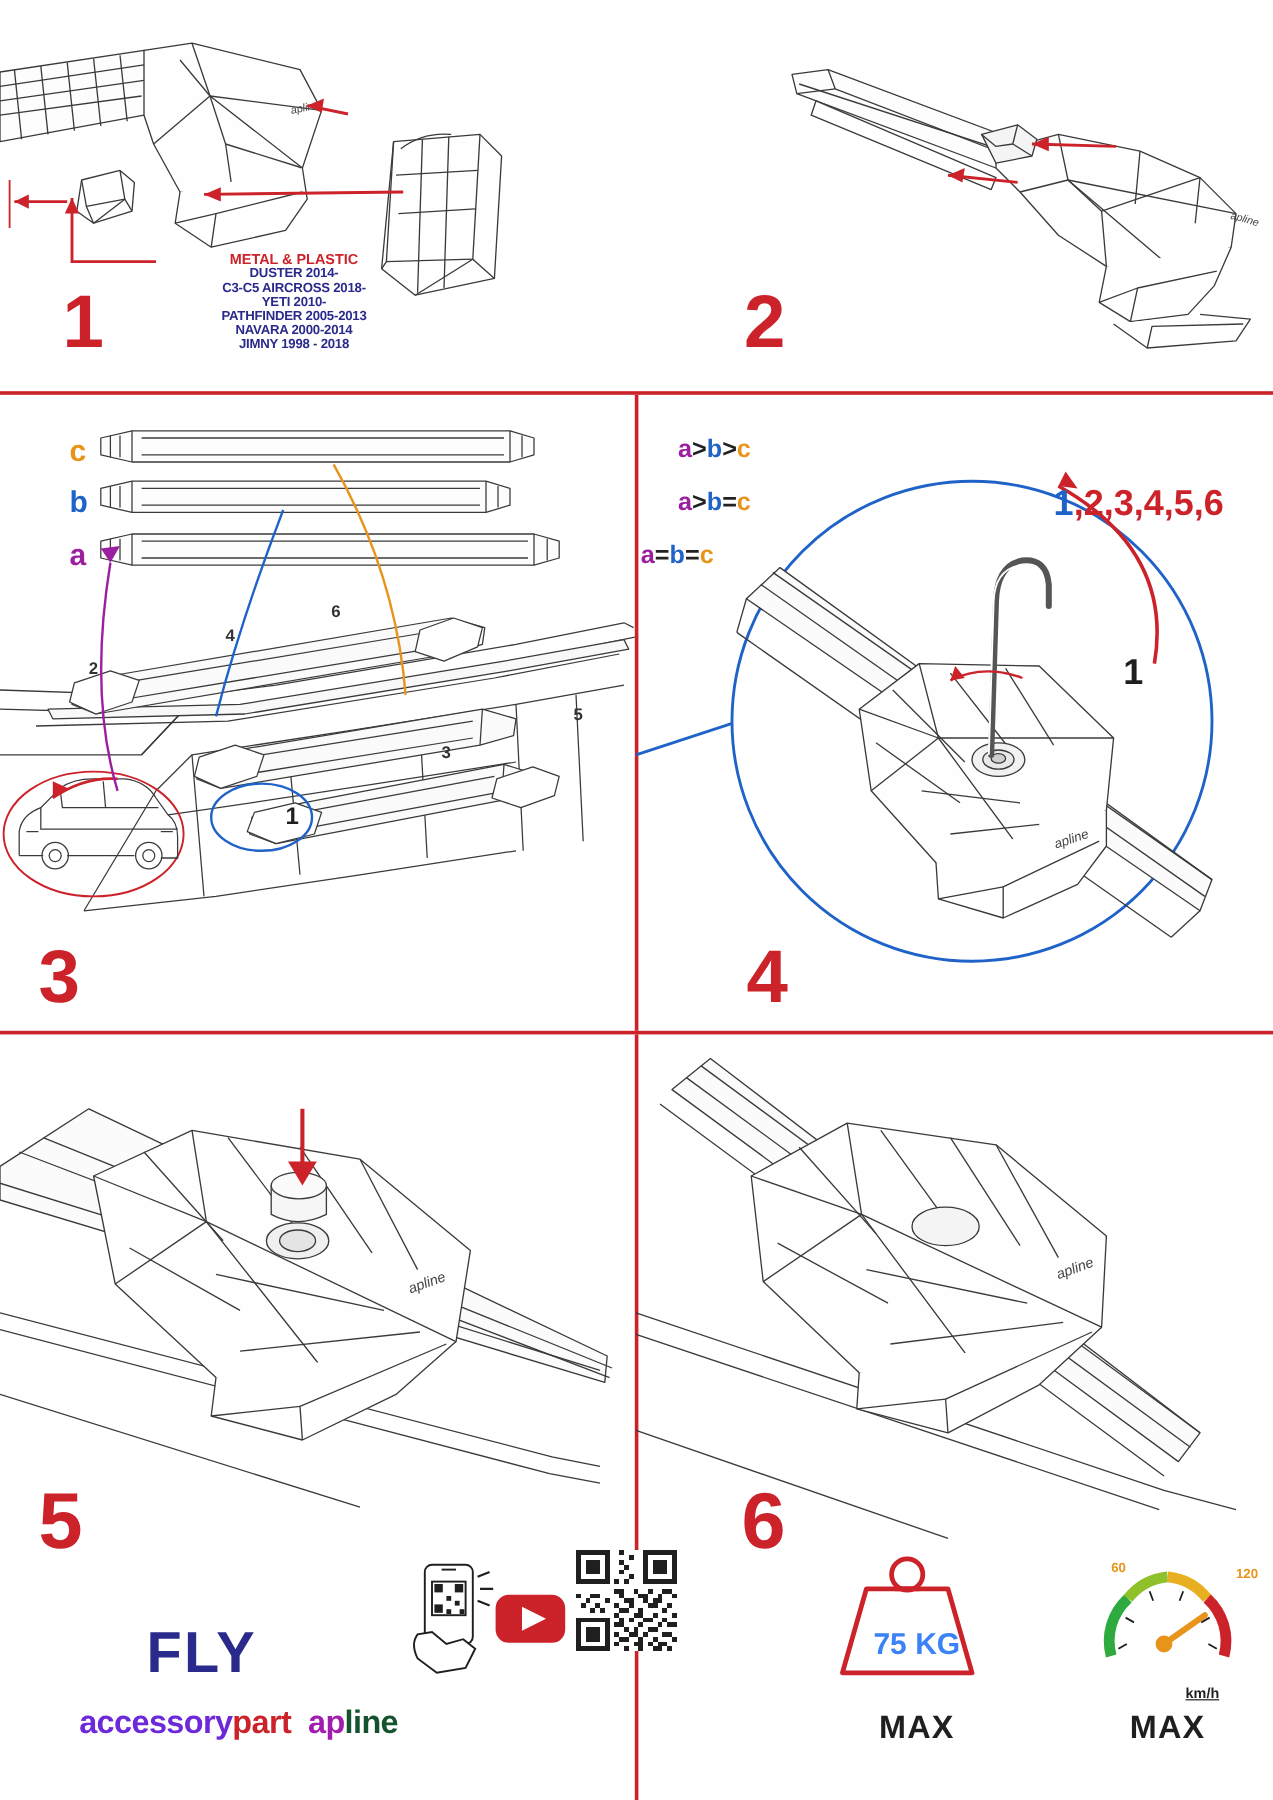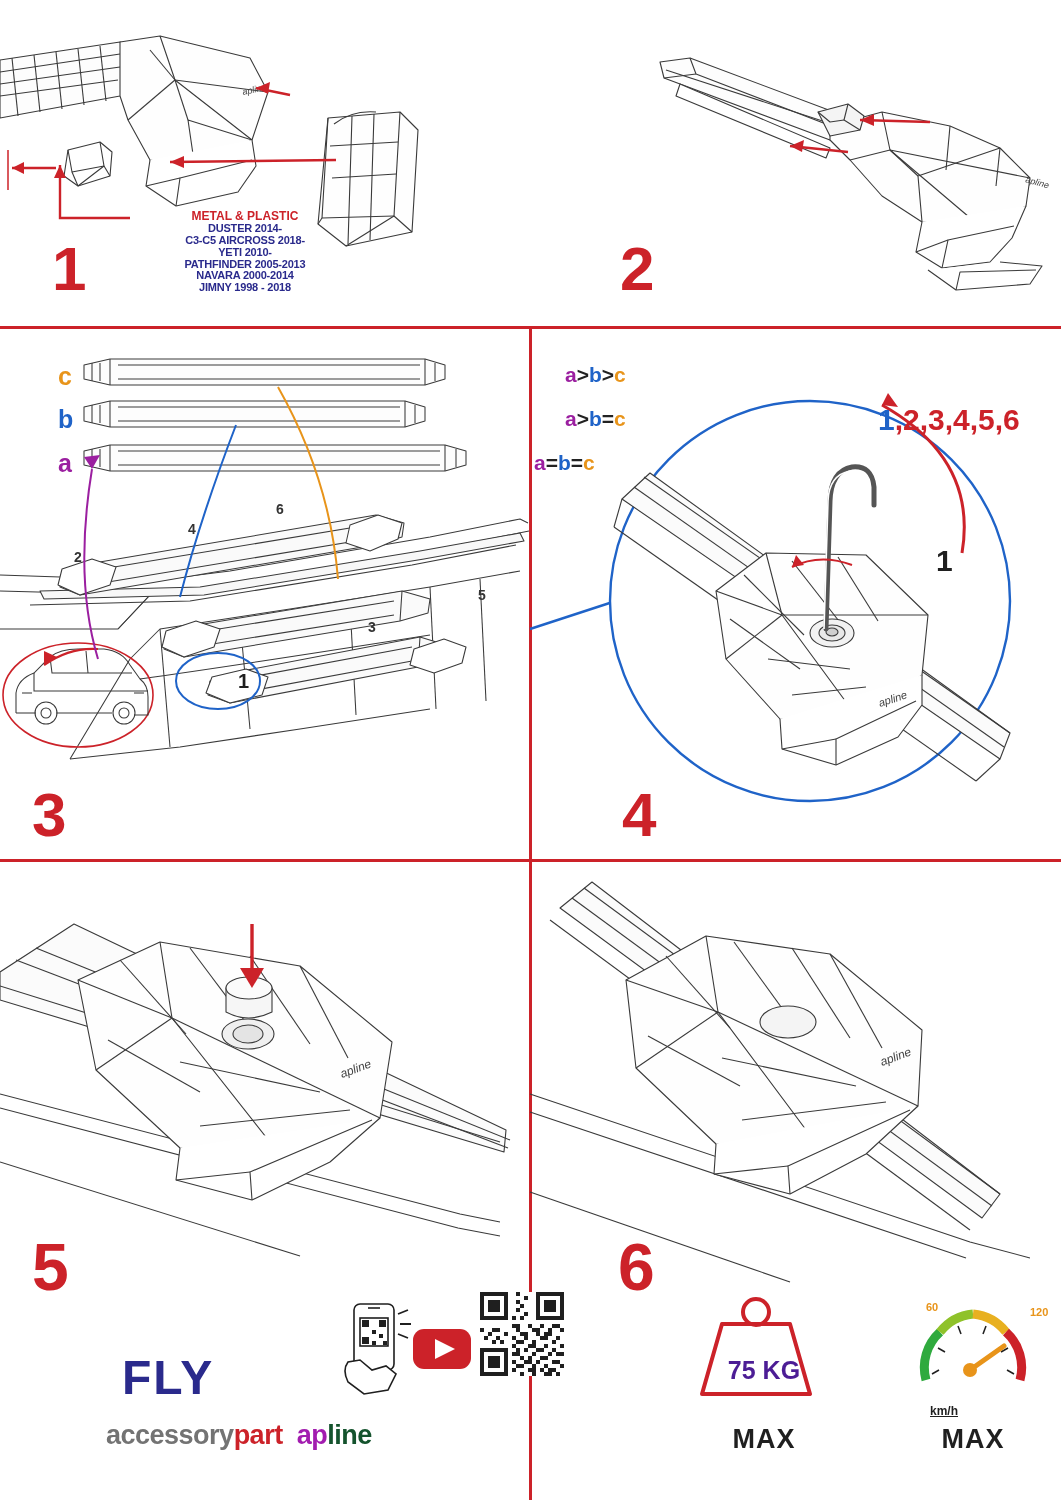--- a/index.html
+++ b/index.html
@@ -111,37 +111,37 @@
     letter-spacing: 2px;
     font-family: "Liberation Sans", sans-serif;
   }
   .brandline {
     position: absolute;
     font-size: 27px;
     font-weight: 700;
     white-space: nowrap;
     letter-spacing: -0.5px;
   }
-  .brandline .w1 { color: #737373; margin-left: 40px; }
+  .brandline .w1 { color: #6d28d9; }
   .brandline .w2 { color: #cc2229; }
   .brandline .w3 { color: #a21caf; }
   .brandline .w4 { color: #14532d; }
 
   .maxlabel {
     position: absolute;
     font-size: 27px;
     font-weight: 700;
     color: #1f1f1f;
     letter-spacing: 1px;
   }
   .kgtext {
     position: absolute;
     font-size: 25px;
     font-weight: 700;
-    color: #4c1d95;
+    color: #3b82f6;
   }
   .kmh {
     position: absolute;
     font-size: 12px;
     color: #1f1f1f;
     font-weight: 600;
   }
   .gauge-t {
     position: absolute;
     font-size: 11px;
@@ -684,17 +684,17 @@
         <path d="M48 38 L51 46"></path>
           <path d="M76 38 L73 46"></path>
         <path d="M98 60 L91 64"></path>
           <path d="M104 86 L97 82"></path>
       </g>
       <path d="M60 82 L94 58" stroke="#e8941a" stroke-width="5" stroke-linecap="round"></path>
       <circle cx="60" cy="82" r="7" fill="#e8941a"></circle>
     </svg>
     <div class="gauge-t" style="left:396px; top:439px;">60</div>
     <div class="gauge-t" style="left:500px; top:444px;">120</div>
-    <div class="kmh" style="left:400px; top:542px; width:86px; text-align:left;text-decoration:underline;">km/h</div>
+    <div class="kmh" style="left:400px; top:542px; width:86px; text-align:right;text-decoration:underline;">km/h</div>
     <div class="maxlabel" style="left:392px; top:562px; width:102px; text-align:center;">MAX</div>
   </div>
 
 </div>
 
 </body></html>

